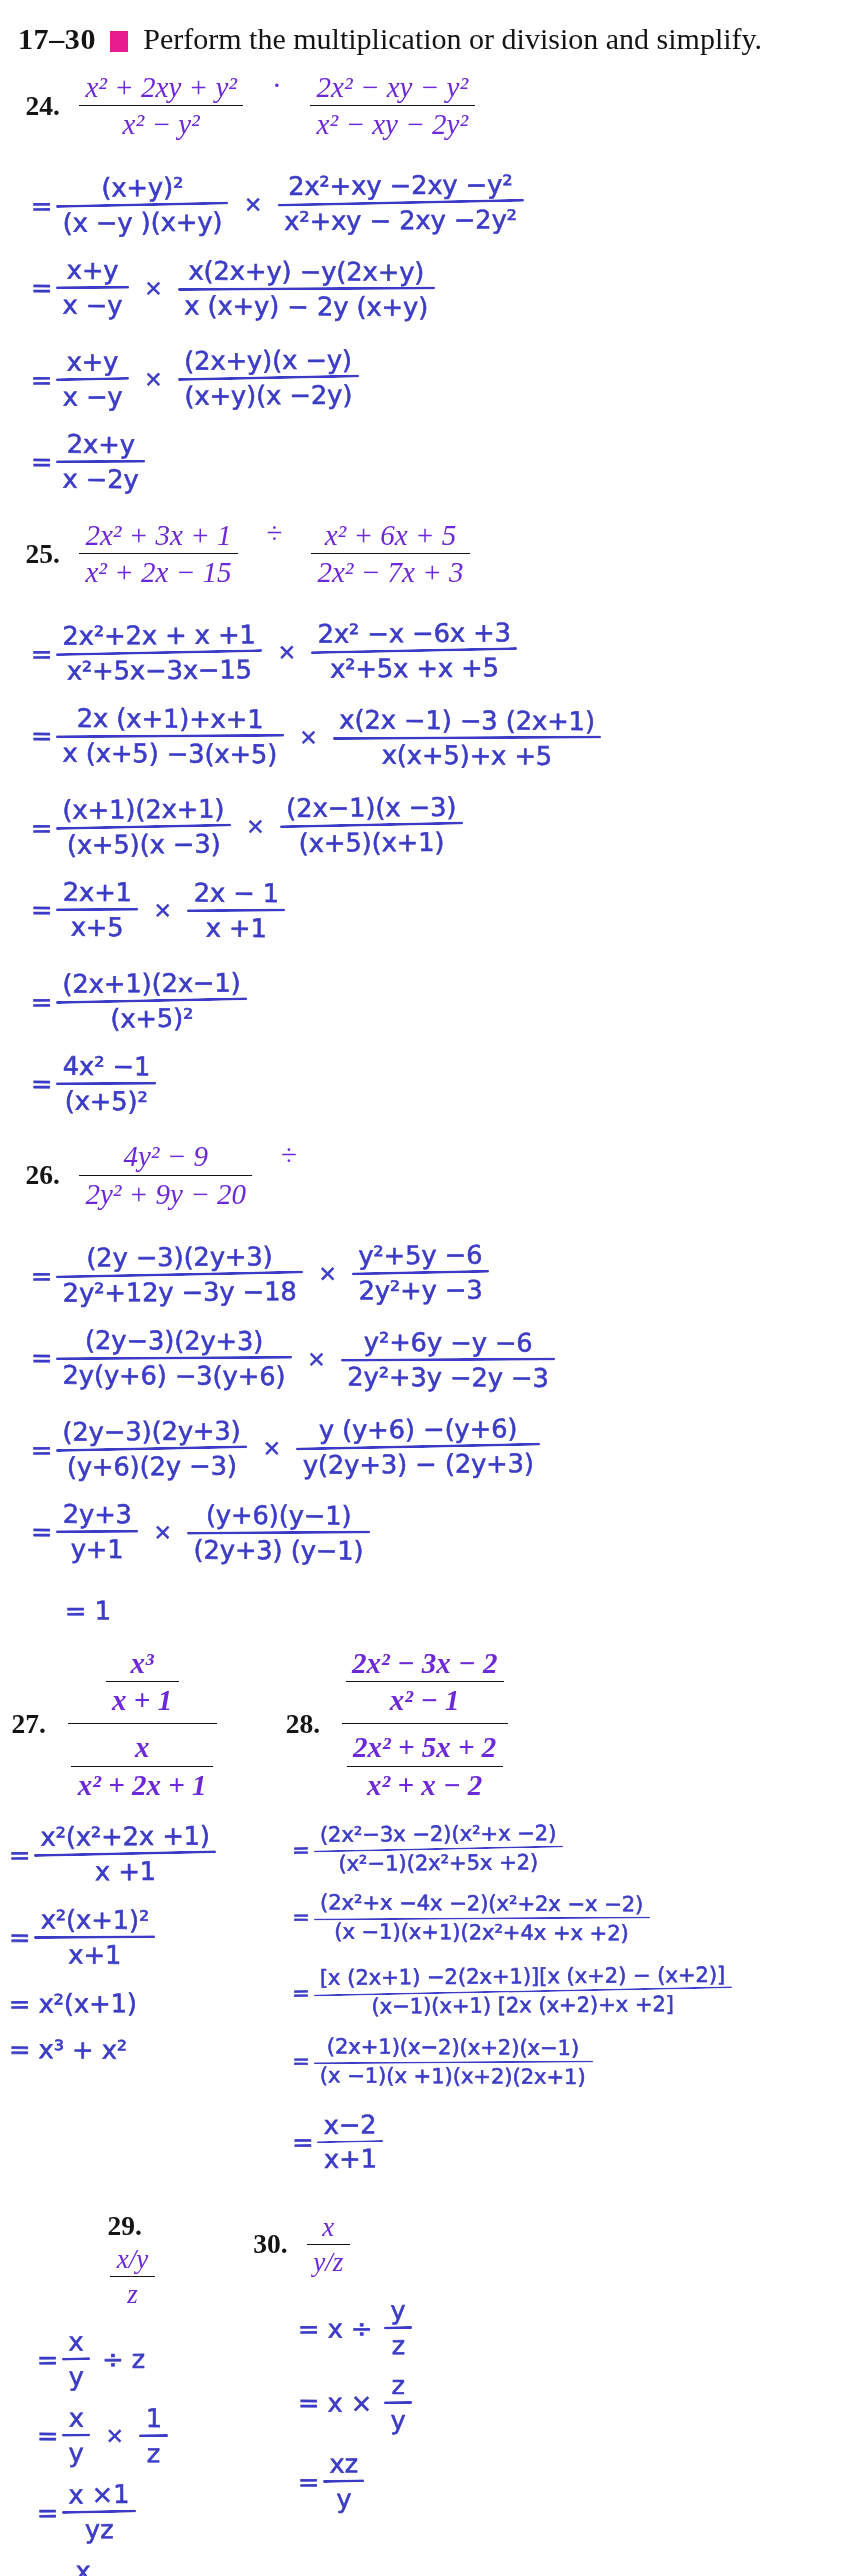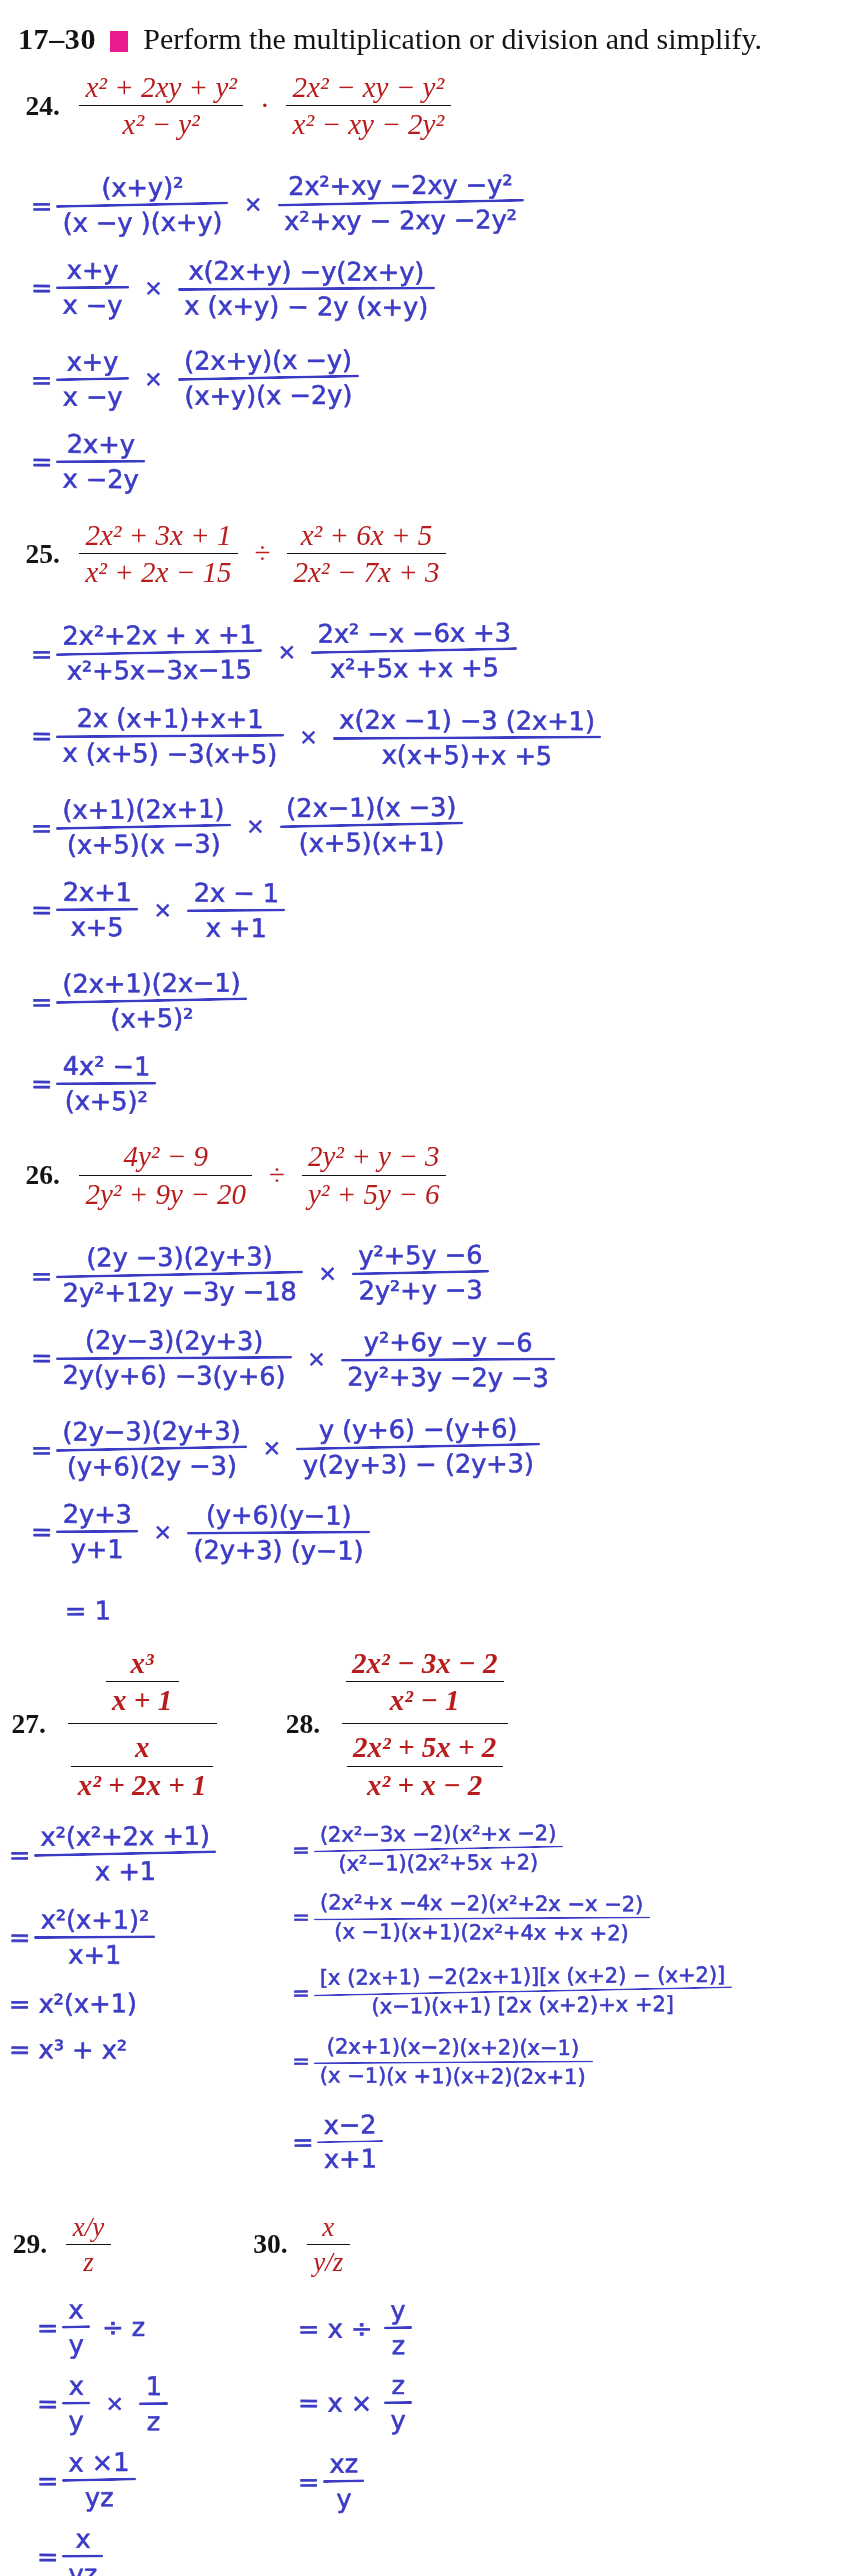--- a/index.html
+++ b/index.html
@@ -6,21 +6,21 @@
   .page{position:relative;width:848px;height:2576px;background:#ffffff;overflow:hidden;}
 
   
   .header{padding:22px 0 0 18px;font-family:"Liberation Serif",serif;font-size:30px;color:#141414;white-space:nowrap;}
   .hnum{font-weight:bold;letter-spacing:0.6px;}
   .sq{display:inline-block;width:18px;height:21px;background:#e81c8e;margin:0 15.3px 0 14px;vertical-align:-2.6px;}
 
   .printed-row{display:flex;align-items:center;margin:7px 0 22px;}
   #p24 .printed-row,#p25 .printed-row,#p26 .printed-row{padding-left:25.6px;}
   .plabel{font-family:"Liberation Serif",serif;font-weight:bold;font-size:27.5px;color:#141414;margin-right:15.3px;white-space:nowrap;}
-  .printed{font-family:"Liberation Serif",serif;font-style:italic;font-size:29px;color:#b91c1c;display:inline-flex;align-items:center;}
+  .printed{font-family:"Liberation Serif",serif;font-style:italic;font-size:29px;color:#6d28d9;display:inline-flex;gap:12px;}
   .printed .frac .bar{border-top:1.9px solid #141414;}
   .printed .op{font-style:normal;margin:0 12.8px;}
 
   
   .frac{display:inline-flex;flex-direction:column;align-items:center;margin:0 3.8px;}
   .frac .num,.frac .den{padding:1.9px 6.4px;line-height:1.12;white-space:nowrap;}
   .frac .bar{align-self:stretch;height:0;}
   .nfrac{display:inline-flex;flex-direction:column;align-items:center;margin:0 6.4px;font-weight:bold;}
   .nfrac .bar-main{align-self:stretch;height:0;border-top:1.9px solid #141414;margin:5.1px 0;}
   .mtext{white-space:pre;}
@@ -43,21 +43,21 @@
   .col-left{flex:none;}
   #row-27-28 .col-left{width:282px;}
   #row-29-30 .col-left{width:252px;}
   .col-right{flex:1;}
   #p27 .printed-row{padding-left:11.5px;margin:2.6px 0 16.6px;}
   #p28 .printed-row{padding-left:3.8px;margin:2.6px 0 16.6px;}
   #p27 .line{padding-left:9px;margin:7.7px 0 16.6px;}
   #p28 .line{padding-left:10.2px;margin:7.7px 0 15.3px;font-size:21px;}
   #p28 .line .bar{border-top-width:2.6px;}
   #p28 .line.l5{font-size:25.6px;}
-  #p29 .printed-row{padding-left:12.8px;margin:3.8px 0 14px;}
+  #p29 .printed-row{padding-left:12.8px;margin:3.8px 0 14px;flex-direction:column;}
   #p30 .printed-row{padding-left:1.3px;margin:3.8px 0 14px;}
   #p29 .line{padding-left:37px;margin:5.1px 0 9px;}
   #p30 .line{padding-left:46px;margin:5.1px 0 9px;}
   #p29 .printed .frac,#p30 .printed .frac{font-size:27px;}
 </style>
 </head>
 <body>
 
 <div class="page">
   <div class="header">
@@ -229,25 +229,20 @@
       <div class="problem" id="p26">
         <div class="printed-row">
           <span class="plabel">26.</span>
           <span class="printed">
             <span class="frac">
               <span class="num">4y² − 9</span>
               <span class="bar"></span>
               <span class="den">2y² + 9y − 20</span>
             </span>
             <span class="op">÷</span>
-            <span class="frac">
-              <span class="num">2y² + y − 3</span>
-              <span class="bar"></span>
-              <span class="den">y² + 5y − 6</span>
-            </span>
           </span>
         </div>
         <div class="work">
           <div class="line hand l1">
             <span class="mtext">=</span>
             <span class="frac">
               <span class="num">(2y −3)(2y+3)</span>
               <span class="bar"></span>
               <span class="den">2y²+12y −3y −18</span>
             </span>

